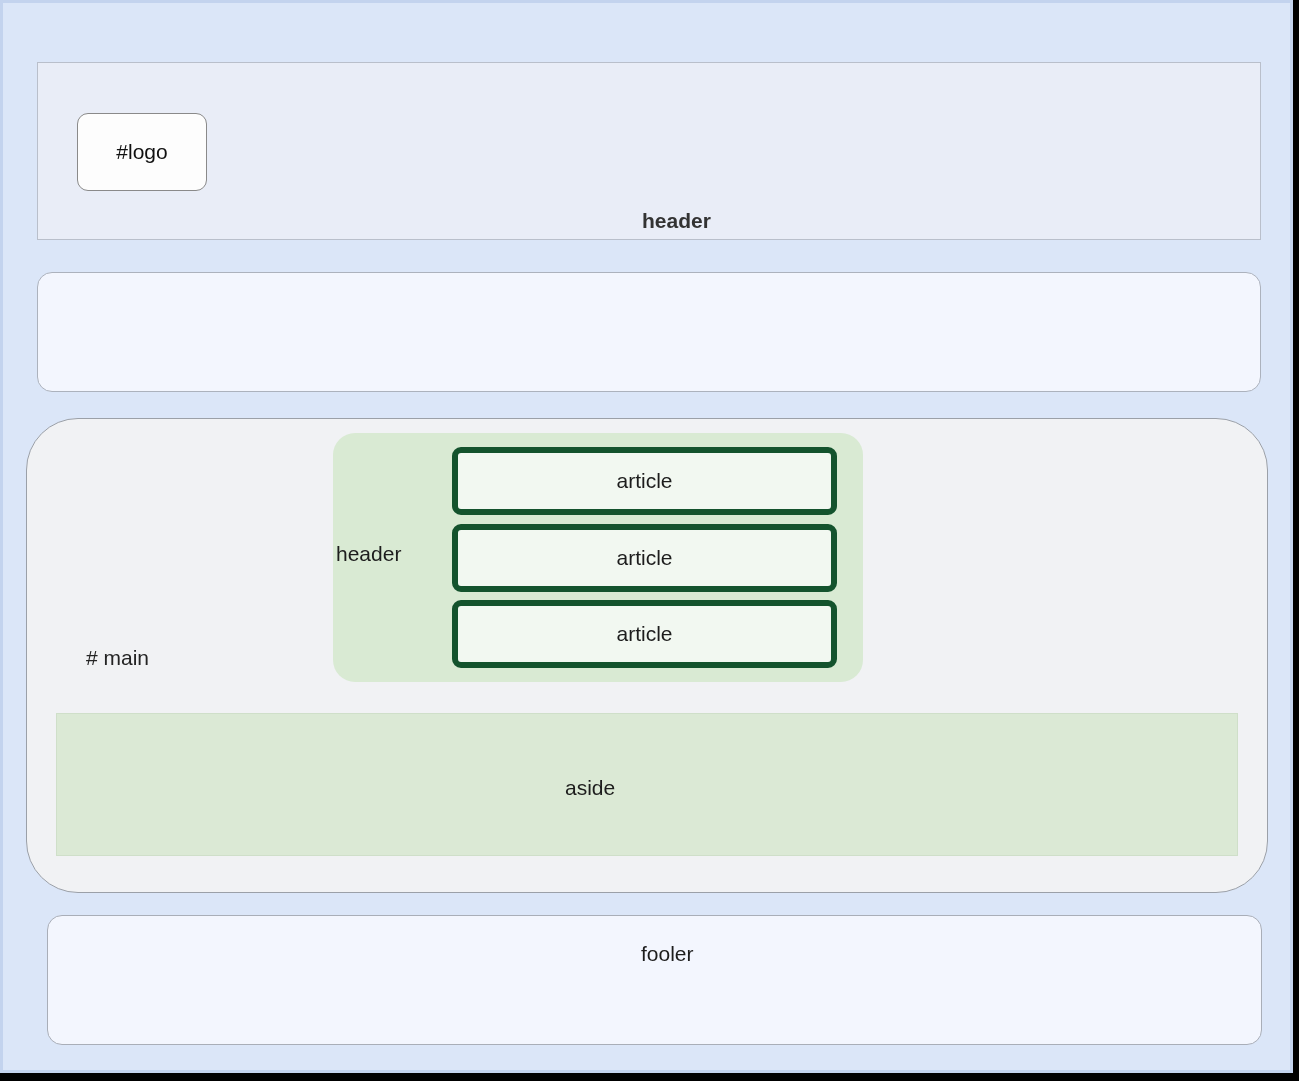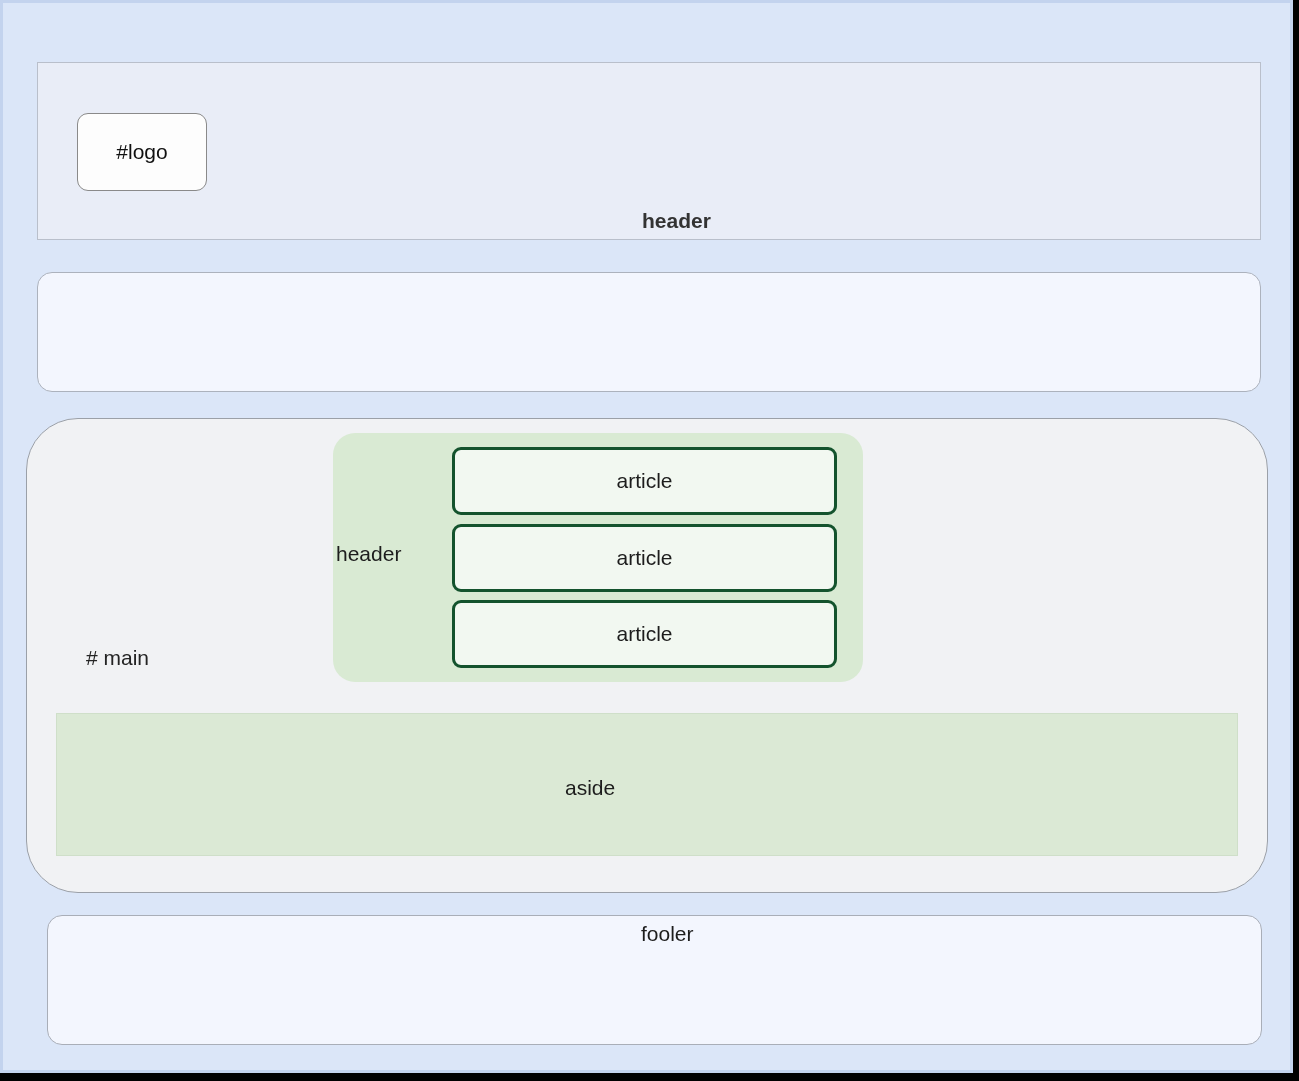--- a/index.html
+++ b/index.html
@@ -133,21 +133,21 @@
     top: 540px;
   }
 
   
   .article-box {
     position: absolute;
     left: 449px;
     width: 385px;
     height: 68px;
     background: #f2f8f1;
-    border: 3px solid #14532d;
+    border: 6px solid #14532d;
     border-radius: 9px;
     box-sizing: border-box;
   }
   #article-1 { top: 444px; }
   #article-2 { top: 521px; }
   #article-3 { top: 597px; }
   .article-label {
     position: absolute;
     left: 0; top: 0; right: 0; bottom: 0;
     display: flex;
@@ -181,21 +181,21 @@
     top: 912px;
     width: 1215px;
     height: 130px;
     background: #f3f6fe;
     border: 1.5px solid #a9aeb8;
     border-radius: 15px;
     box-sizing: border-box;
   }
   #footer-label {
     left: 638px;
-    top: 920px;
+    top: 940px;
   }
 </style>
 </head>
 <body>
 
 <div id="page">
 
   <div id="body-area">
 
     <div id="header-box">

